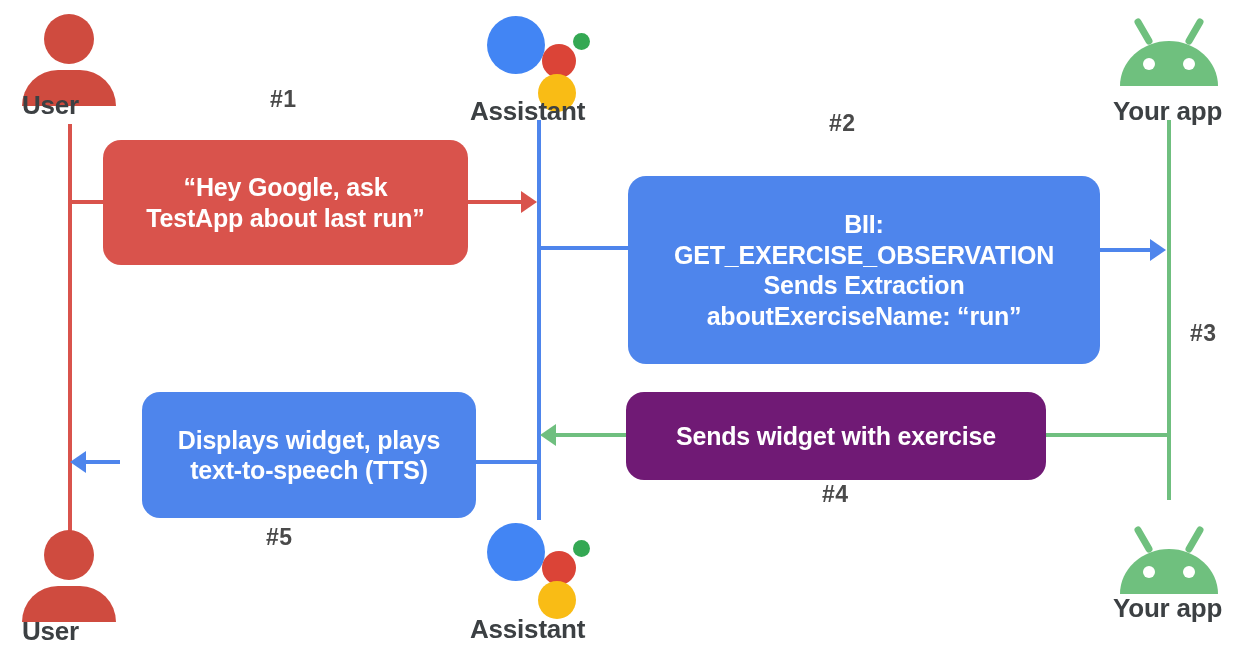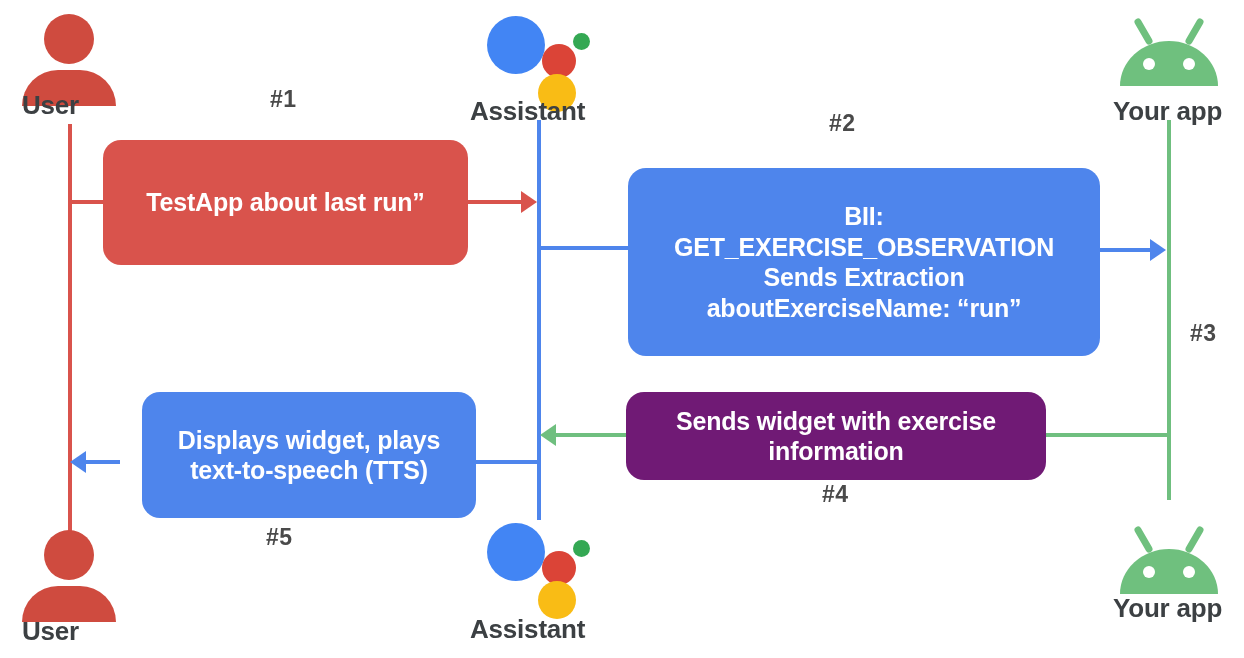--- a/index.html
+++ b/index.html
@@ -38,21 +38,21 @@
     display:flex;align-items:center;justify-content:center;
     color:#ffffff;font-weight:bold;text-align:center;
     line-height:1.22;letter-spacing:-0.2px;
     box-sizing:border-box;padding:6px 14px;
   }
   .msgbox.red{background:#D9534C;}
   .msgbox.blue{background:#4E85EC;}
   .msgbox.green{background:#701a75;}
 
   #box1{left:103px;top:140px;width:365px;height:125px;font-size:25px;}
-  #box2{left:628px;top:168px;width:472px;height:188px;font-size:25px;}
+  #box2{left:628px;top:176px;width:472px;height:188px;font-size:25px;}
   #box3{left:626px;top:392px;width:420px;height:88px;font-size:25px;}
   #box4{left:116px;top:392px;width:334px;height:126px;font-size:25px;margin-left:26px;}
   .msgbox .lines{width:100%;}
   .msgbox .lines > div{white-space:nowrap;}
 
   
   .steplabel{
     position:absolute;color:#4a4a4a;font-weight:bold;font-size:23px;
     letter-spacing:0.5px;
   }
@@ -126,20 +126,21 @@
   <div class="lifeline ll-user-top"></div>
   <div class="lifeline ll-assist-top"></div>
   <div class="lifeline ll-app-top"></div>
 
   <div class="conn red" style="left:68px;top:200px;width:60px;"></div>
   <div class="conn red" style="left:462px;top:200px;width:62px;"></div>
   <div class="arrow right red" style="left:521px;top:191px;"></div>
 
   <div class="msgbox red" id="box1">
     <div class="lines">
+      <div>“Hey Google, ask</div>
       <div>TestApp about last run”</div>
     </div>
   </div>
   <div class="steplabel" id="step1">#1</div>
 
   <div class="conn blue" style="left:537px;top:246px;width:100px;"></div>
   <div class="conn blue" style="left:1092px;top:248px;width:62px;"></div>
   <div class="arrow right blue" style="left:1150px;top:239px;"></div>
 
   <div class="msgbox blue" id="box2">
@@ -154,21 +155,20 @@
 
   <div class="steplabel" id="step3">#3</div>
 
   <div class="conn green" style="left:1044px;top:433px;width:126px;"></div>
   <div class="conn green" style="left:556px;top:433px;width:74px;"></div>
   <div class="arrow left green" style="left:540px;top:424px;"></div>
 
   <div class="msgbox green" id="box3">
     <div class="lines">
       <div>Sends widget with exercise</div>
-      <div>information</div>
     </div>
   </div>
   <div class="steplabel" id="step4">#4</div>
 
   <div class="conn blue" style="left:447px;top:460px;width:92px;"></div>
   <div class="conn blue" style="left:86px;top:460px;width:34px;"></div>
   <div class="arrow left blue" style="left:70px;top:451px;"></div>
 
   <div class="msgbox blue" id="box4">
     <div class="lines">

